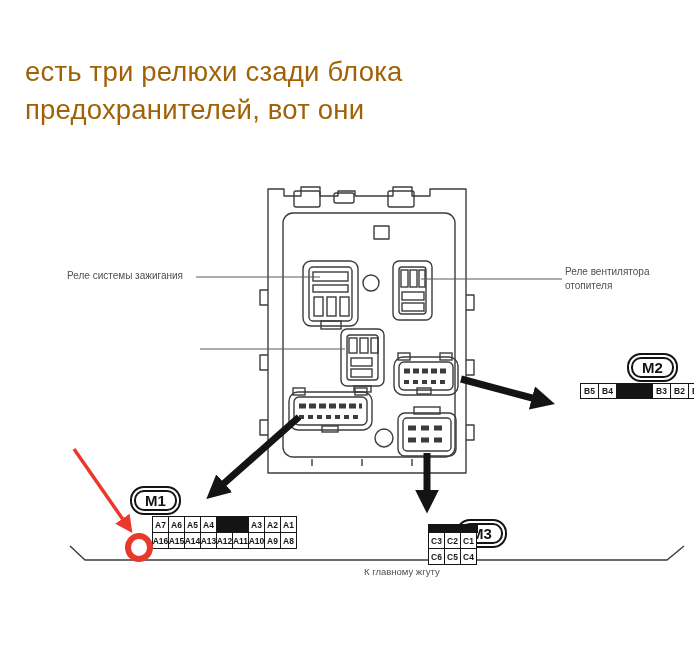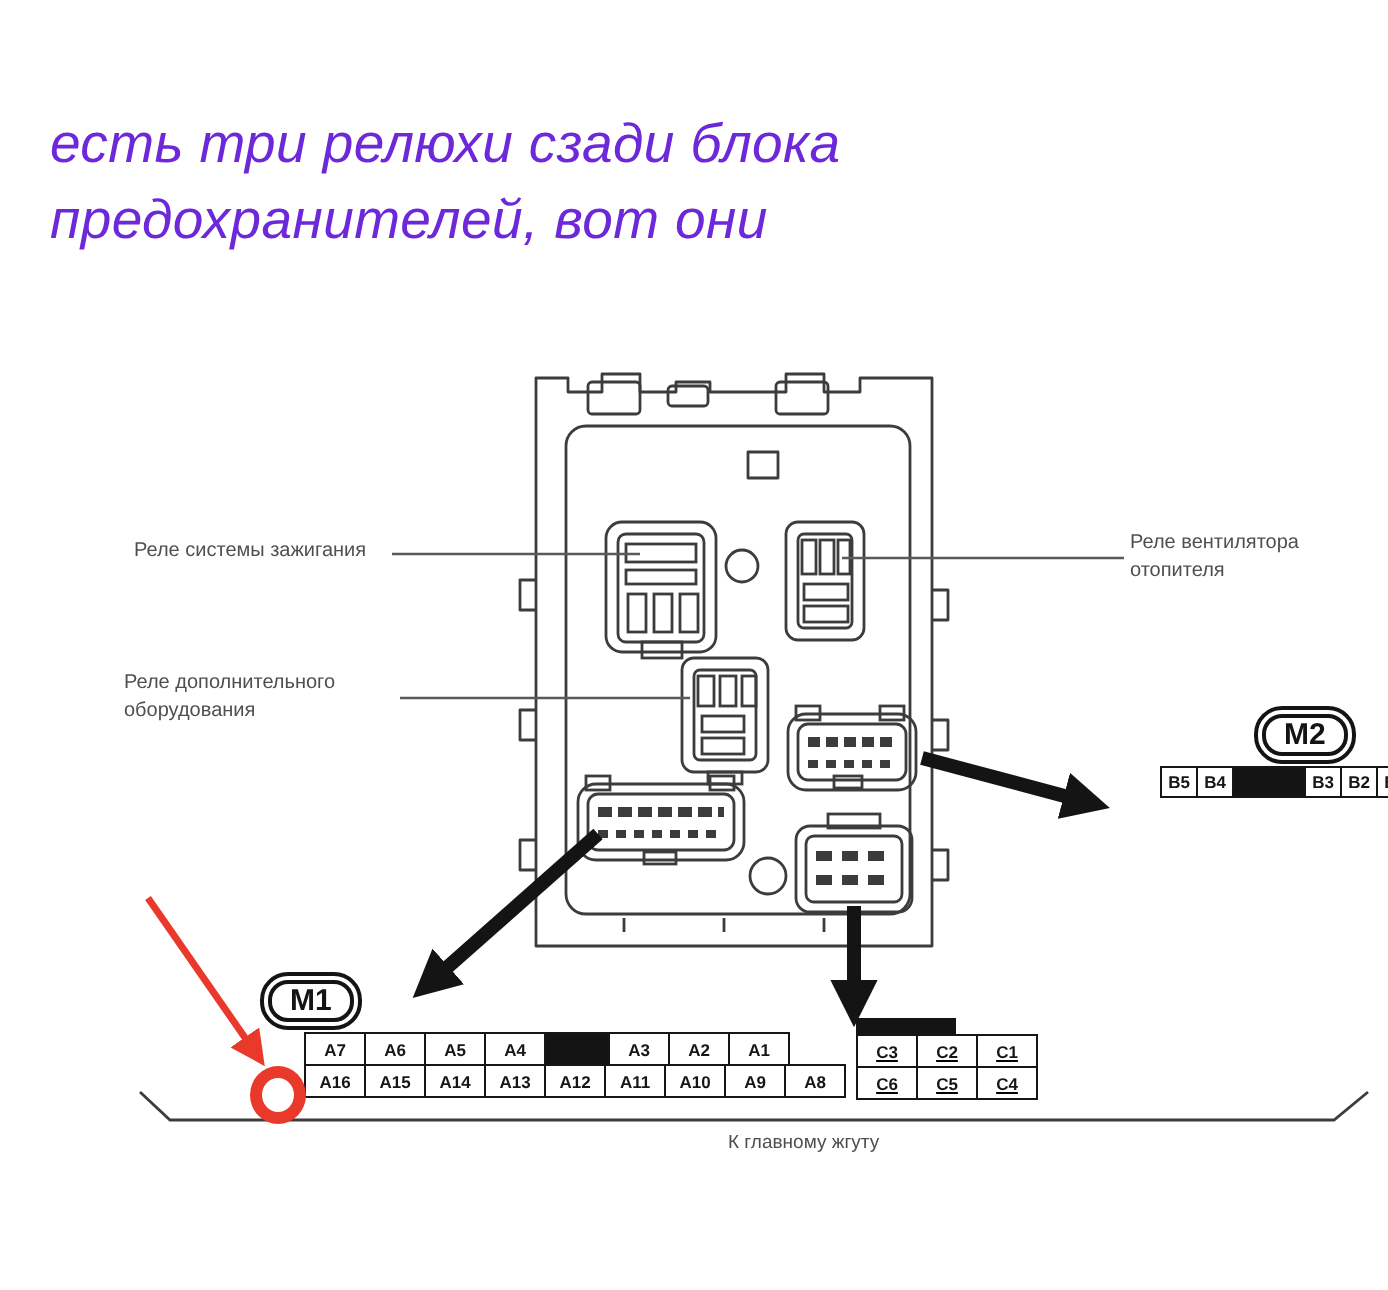--- a/index.html
+++ b/index.html
@@ -1,28 +1,28 @@
 <!DOCTYPE html>
 <html><head>
 <meta charset="utf-8">
 <style>
   html,body{margin:0;padding:0;background:#fff;}
   #screen{position:relative;width:694px;height:645px;background:#ffffff;overflow:hidden;
           font-family:"Liberation Sans",sans-serif;}
   .heading{position:absolute;left:25px;top:53px;font-size:27.5px;line-height:38px;
-           color:#6d28d9;letter-spacing:.2px;font-style:italic;}
+           color:#a16207;letter-spacing:.2px;}
   svg.diag{position:absolute;left:0;top:0;width:694px;height:645px;}
   .diag-label{position:absolute;font-size:10px;line-height:1.4;color:#4f4f4f;white-space:nowrap;}
   .badge{position:absolute;background:#fff;border:2px solid #141414;border-radius:14px;padding:2px;}
   .badge-inner{border:2px solid #141414;border-radius:10px;padding:1px 9px;font-size:15px;
                font-weight:bold;color:#141414;line-height:15px;}
   .pin-table{position:absolute;display:flex;flex-direction:column;padding-left:20px;}
   .pin-row{display:flex;}
   .pin-row + .pin-row{margin-top:-1px;}
-  .pin-cell{box-sizing:border-box;width:31px;height:17px;border:1px solid #161616;background:#fff;
+  .pin-cell{box-sizing:border-box;width:17px;height:17px;border:1px solid #161616;background:#fff;
             margin-left:-1px;display:flex;align-items:center;justify-content:center;
             font-size:8.5px;font-weight:bold;color:#161616;}
   .pin-cell:first-child{margin-left:0;}
   .pin-cell.w19{width:19px;height:16px;}
   .pin-cell.blank{background:#141414;width:33px;}
   .pin-cell.blank.w19{width:37px;}
   .m3-bar{box-sizing:border-box;width:50px;height:9px;background:#141414;border:1px solid #141414;}
   .hl-circle{position:absolute;left:125px;top:533px;width:28px;height:29px;border:6px solid #e8392b;
              border-radius:50%;box-sizing:border-box;}
 </style>
@@ -142,24 +142,20 @@
     <line x1="299" y1="417" x2="221" y2="486" stroke="#141414" stroke-width="7" marker-end="url(#ab)"></line>
     <line x1="461" y1="379" x2="536" y2="399" stroke="#141414" stroke-width="7" marker-end="url(#ab)"></line>
     <line x1="427" y1="453" x2="427" y2="494" stroke="#141414" stroke-width="7" marker-end="url(#ab)"></line>
 
     <path d="M70,546 L85,560 L667,560 L684,546" fill="none" stroke="#3c3c3c" stroke-width="1.4"></path>
 
     <line x1="74" y1="449" x2="124" y2="521" stroke="#e8392b" stroke-width="3.5" marker-end="url(#ar)"></line>
   </svg>
 
   <div class="diag-label" style="left:67px;top:269px;">Реле системы зажигания</div>
-  <div class="diag-label" style="left:62px;top:335px;">
-    <div>Реле дополнительного</div>
-    <div>оборудования</div>
-  </div>
   <div class="diag-label" style="left:565px;top:265px;">
     <div>Реле вентилятора</div>
     <div>отопителя</div>
   </div>
   <div class="diag-label" style="left:316px;top:565px;font-size:9.5px;padding-left:48px;">К главному жгуту</div>
 
   <div class="badge" style="left:130px;top:486px;">
     <div class="badge-inner">M1</div>
   </div>
   <div class="pin-table" style="left:132px;top:516px;">
@@ -196,21 +192,21 @@
       <div class="pin-cell blank w19"></div>
       <div class="pin-cell w19">B3</div>
       <div class="pin-cell w19">B2</div>
       <div class="pin-cell w19">B1</div>
     </div>
   </div>
 
   <div class="badge" style="left:456px;top:519px;">
     <div class="badge-inner">M3</div>
   </div>
-  <div class="pin-table" style="left:408px;top:509px;text-decoration:underline;">
+  <div class="pin-table" style="left:408px;top:524px;">
     <div class="m3-bar"></div>
     <div class="pin-row" style="margin-top:-1px;">
       <div class="pin-cell">C3</div>
       <div class="pin-cell">C2</div>
       <div class="pin-cell">C1</div>
     </div>
     <div class="pin-row">
       <div class="pin-cell">C6</div>
       <div class="pin-cell">C5</div>
       <div class="pin-cell">C4</div>

